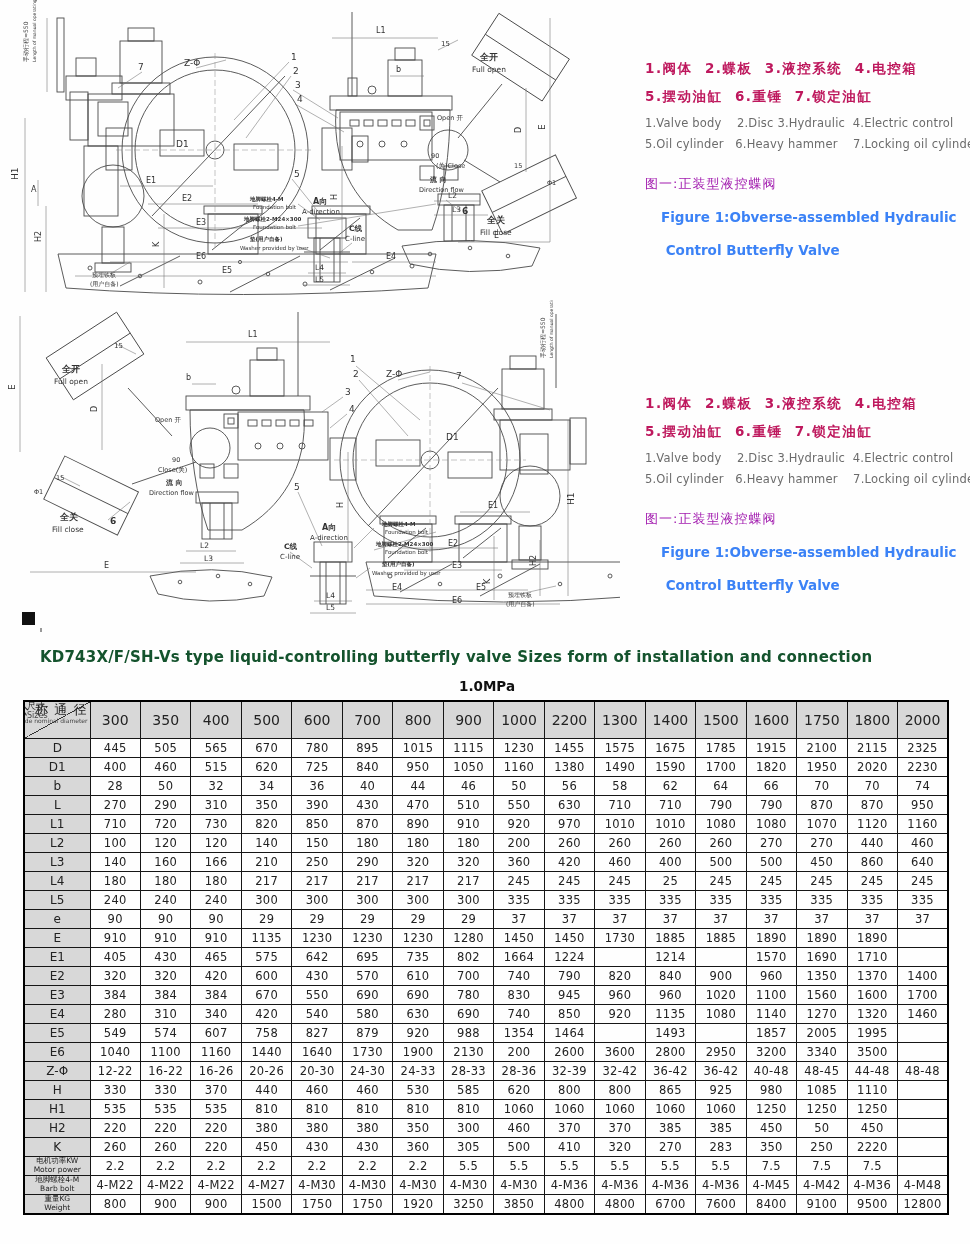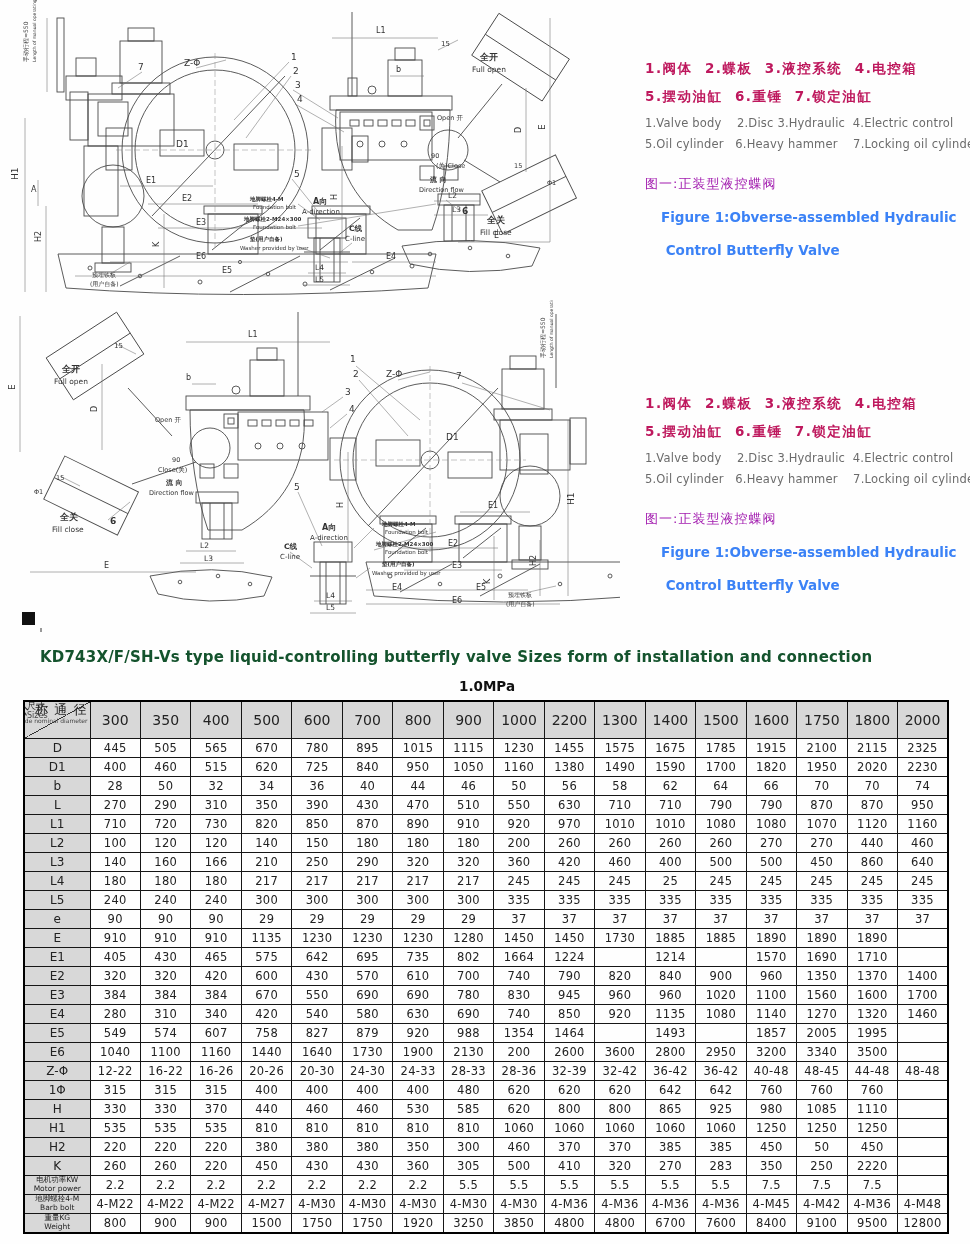--- a/index.html
+++ b/index.html
@@ -857,40 +857,20 @@
           <td>32-39</td>
           <td>32-42</td>
           <td>36-42</td>
           <td>36-42</td>
           <td>40-48</td>
           <td>48-45</td>
           <td>44-48</td>
           <td>48-48</td>
         </tr>
         <tr>
-          <th>1Φ</th>
-          <td>315</td>
-          <td>315</td>
-          <td>315</td>
-          <td>400</td>
-          <td>400</td>
-          <td>400</td>
-          <td>400</td>
-          <td>480</td>
-          <td>620</td>
-          <td>620</td>
-          <td>620</td>
-          <td>642</td>
-          <td>642</td>
-          <td>760</td>
-          <td>760</td>
-          <td>760</td>
-          <td></td>
-        </tr>
-        <tr>
           <th>H</th>
           <td>330</td>
           <td>330</td>
           <td>370</td>
           <td>440</td>
           <td>460</td>
           <td>460</td>
           <td>530</td>
           <td>585</td>
           <td>620</td>

